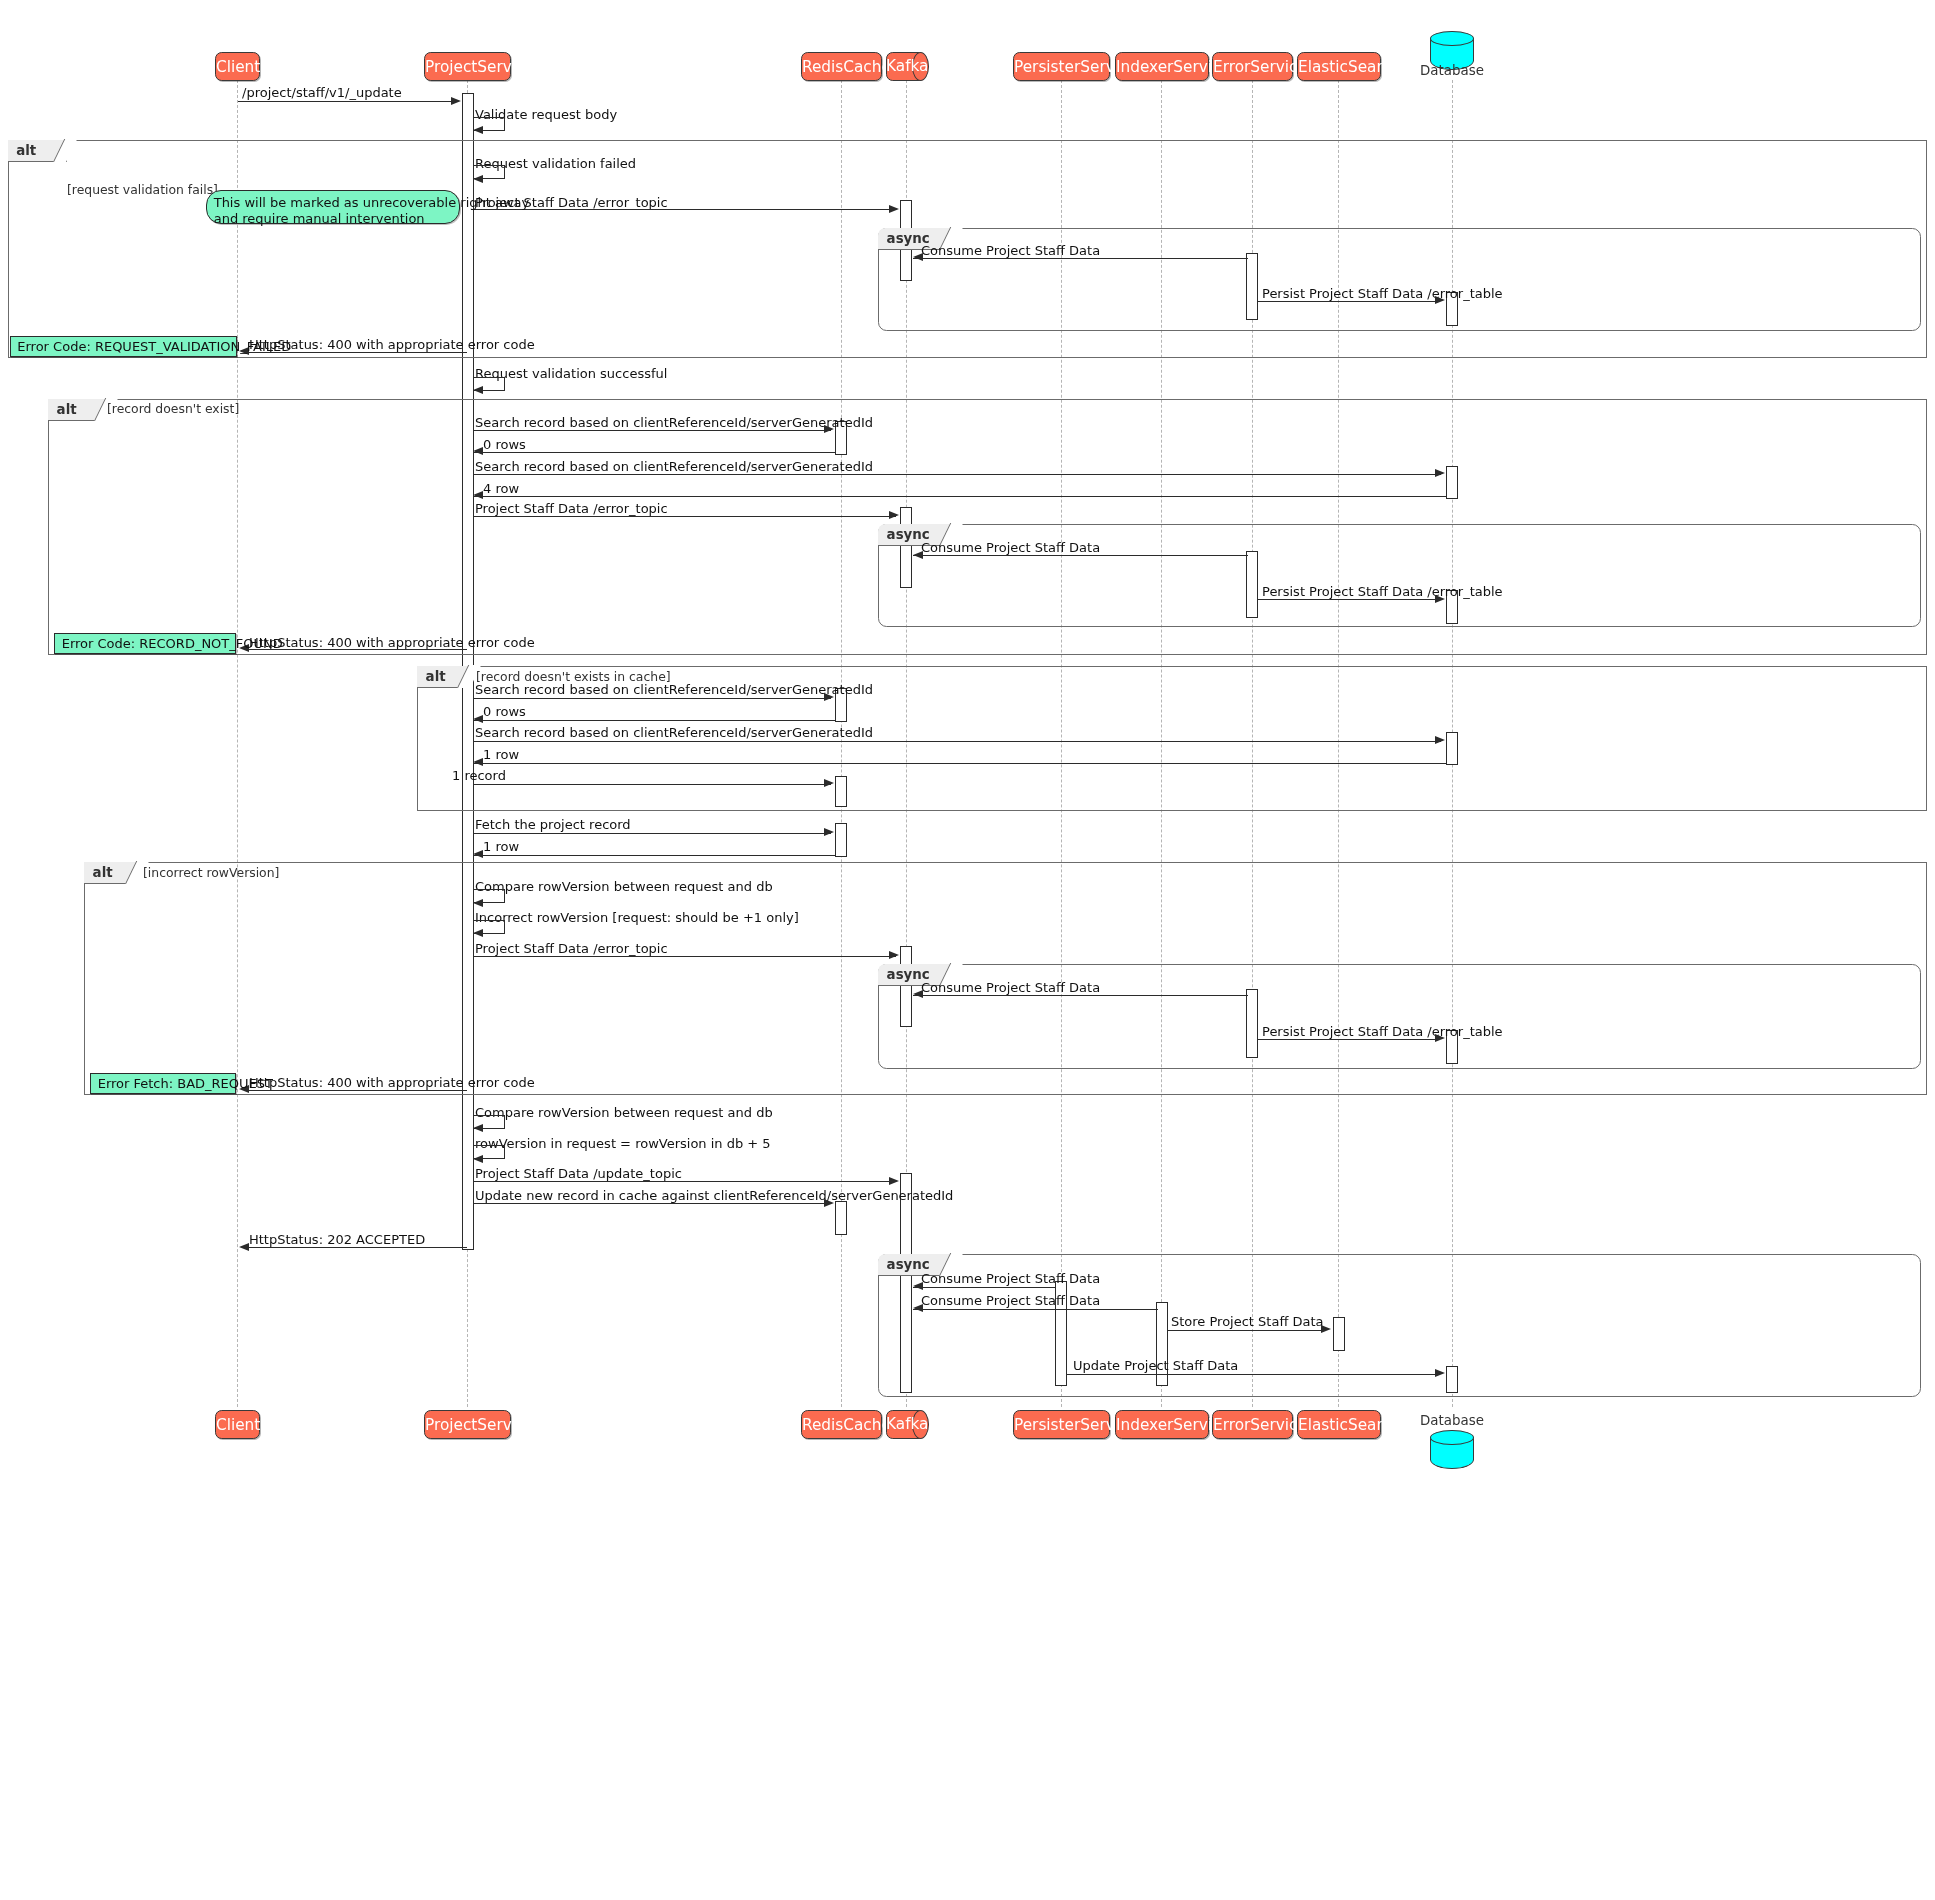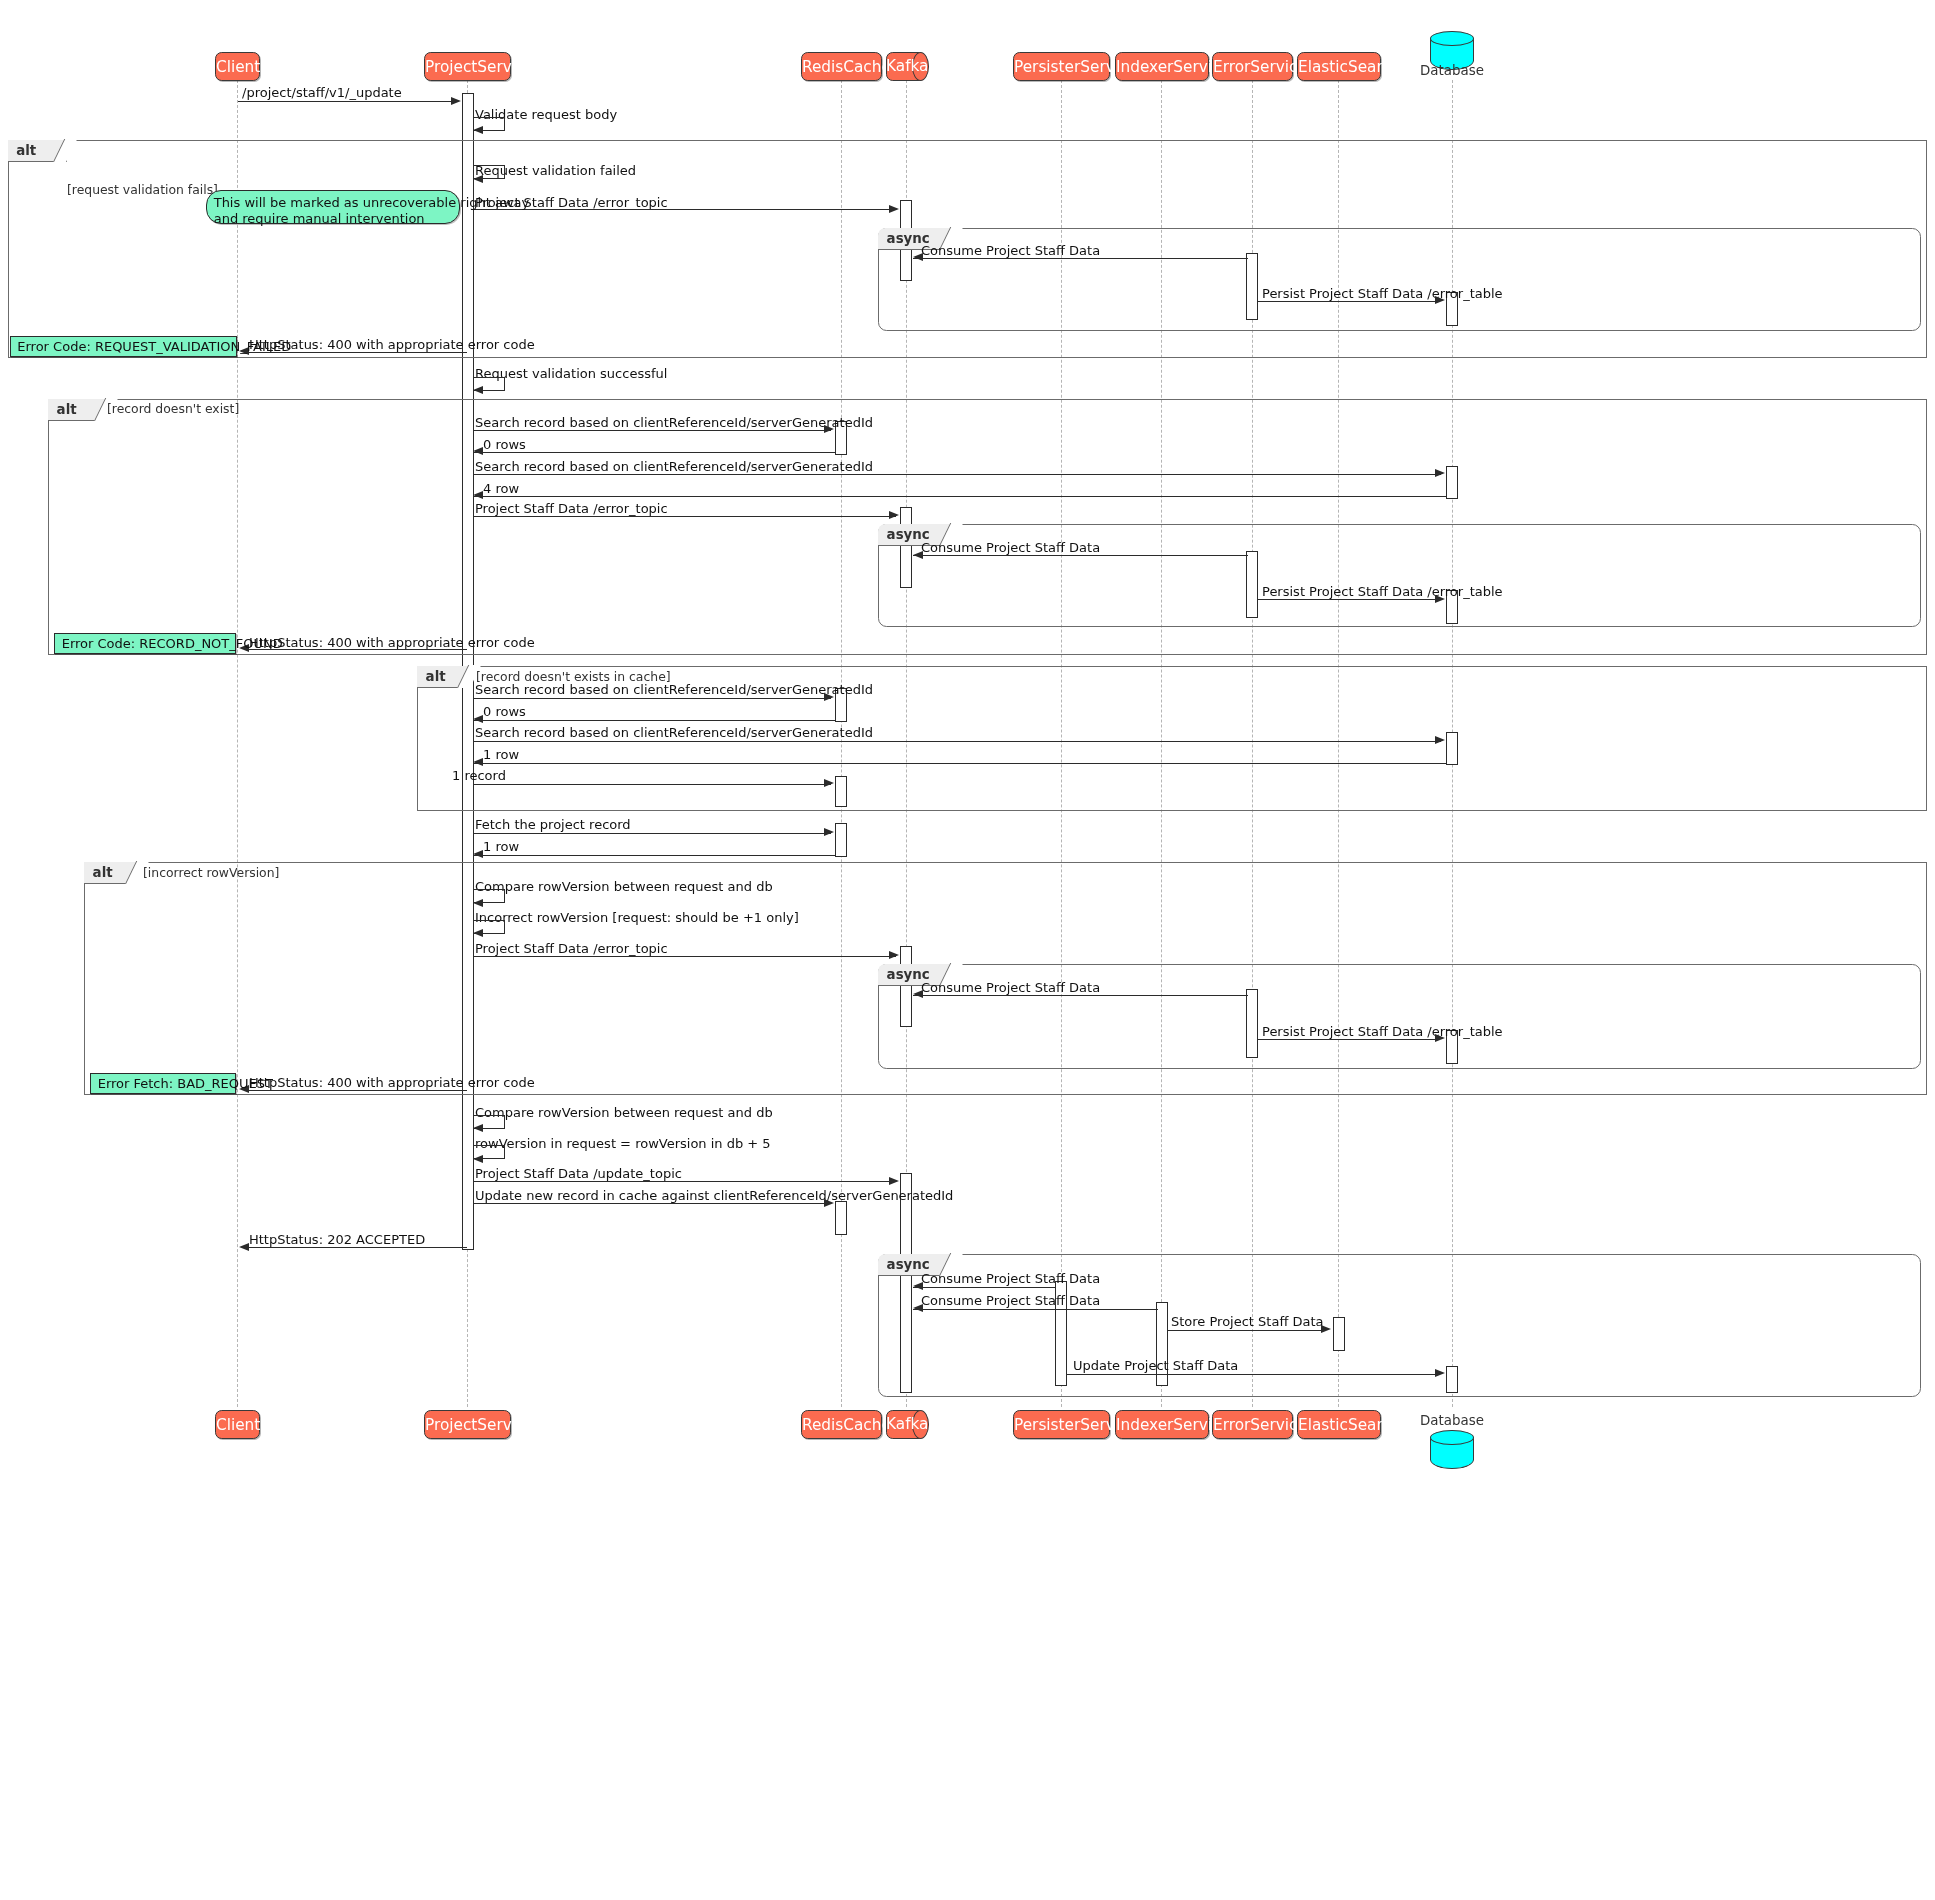--- a/index.html
+++ b/index.html
@@ -205,21 +205,21 @@
   </div>
 
   <div class="mlabel" style="left:242px;top:86px;">/project/staff/v1/_update</div>
   <div class="msgline" style="left:238px;top:101px;width:218px;"></div>
   <div class="arrowR" style="left:451px;top:97px;"></div>
 
   <div class="mlabel" style="left:475px;top:108px;">Validate request body</div>
   <div class="selfmsg" style="left:473px;top:117px;"></div>
   <div class="arrowL" style="left:473px;top:126px;"></div>
 
-  <div class="mlabel" style="left:475px;top:157px;margin-top:7px;">Request validation failed</div>
+  <div class="mlabel" style="left:475px;top:157px;">Request validation failed</div>
   <div class="selfmsg" style="left:473px;top:165px;"></div>
   <div class="arrowL" style="left:473px;top:175px;"></div>
 
   <div class="mlabel" style="left:475px;top:196px;">Project Staff Data /error_topic</div>
   <div class="msgline" style="left:473px;top:209px;width:423px;"></div>
   <div class="arrowR" style="left:889px;top:205px;"></div>
 
   <div class="mlabel" style="left:921px;top:244px;">Consume Project Staff Data</div>
   <div class="msgline" style="left:913px;top:258px;width:335px;"></div>
   <div class="arrowL" style="left:913px;top:253px;"></div>

